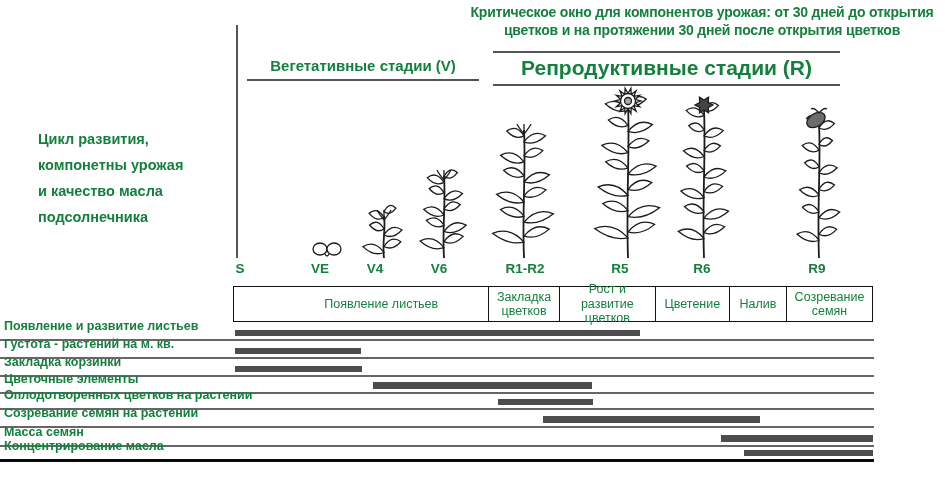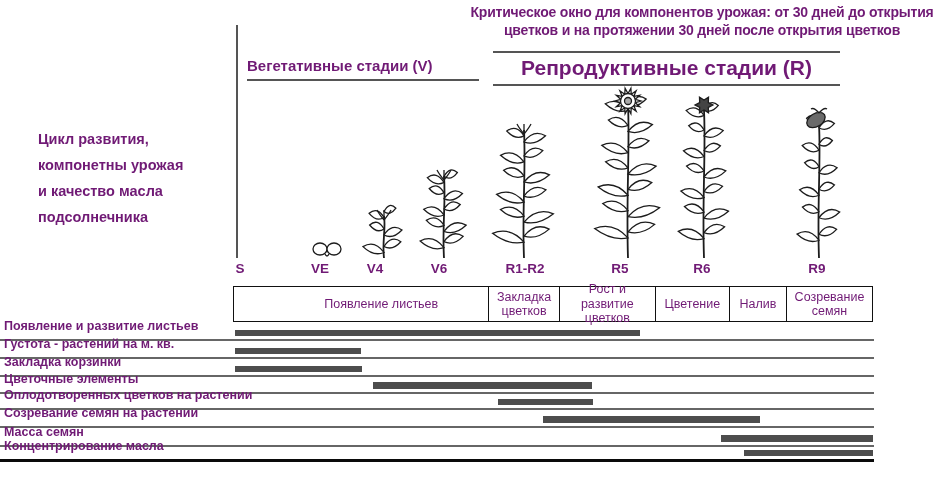--- a/index.html
+++ b/index.html
@@ -1,31 +1,31 @@
 <!DOCTYPE html>
 <html><head>
 <meta charset="utf-8">
 <style>
   html,body{margin:0;padding:0;background:#fff;}
   .canvas{
     position:relative;width:945px;height:485px;background:#fff;overflow:hidden;
-    font-family:"Liberation Sans",sans-serif;color:#701a75;
+    font-family:"Liberation Sans",sans-serif;color:#15803d;
   }
   .title-block{
     position:absolute;left:462px;top:3px;width:480px;text-align:center;
     font-size:14px;font-weight:bold;line-height:1.3;letter-spacing:-0.2px;
   }
   .left-caption{
     position:absolute;left:38px;top:126px;font-size:14.5px;font-weight:bold;line-height:26px;
   }
   .v-divider{
     position:absolute;left:236px;top:25px;width:2px;height:233px;background:#555;
   }
   .hdr-veg{
-    position:absolute;left:247px;top:57px;width:232px;text-align:left;
+    position:absolute;left:247px;top:57px;width:232px;text-align:center;
     font-size:15px;font-weight:bold;padding-bottom:5px;border-bottom:2.5px solid #555;
   }
   .hdr-rep{
     position:absolute;left:493px;top:51px;width:347px;text-align:center;
     font-size:21px;font-weight:bold;padding:3px 0 4px 0;
     border-top:2.5px solid #555;border-bottom:2.5px solid #555;
   }
   .stage-label{
     position:absolute;top:261px;transform:translateX(-50%);
     font-size:13.5px;font-weight:bold;white-space:nowrap;

